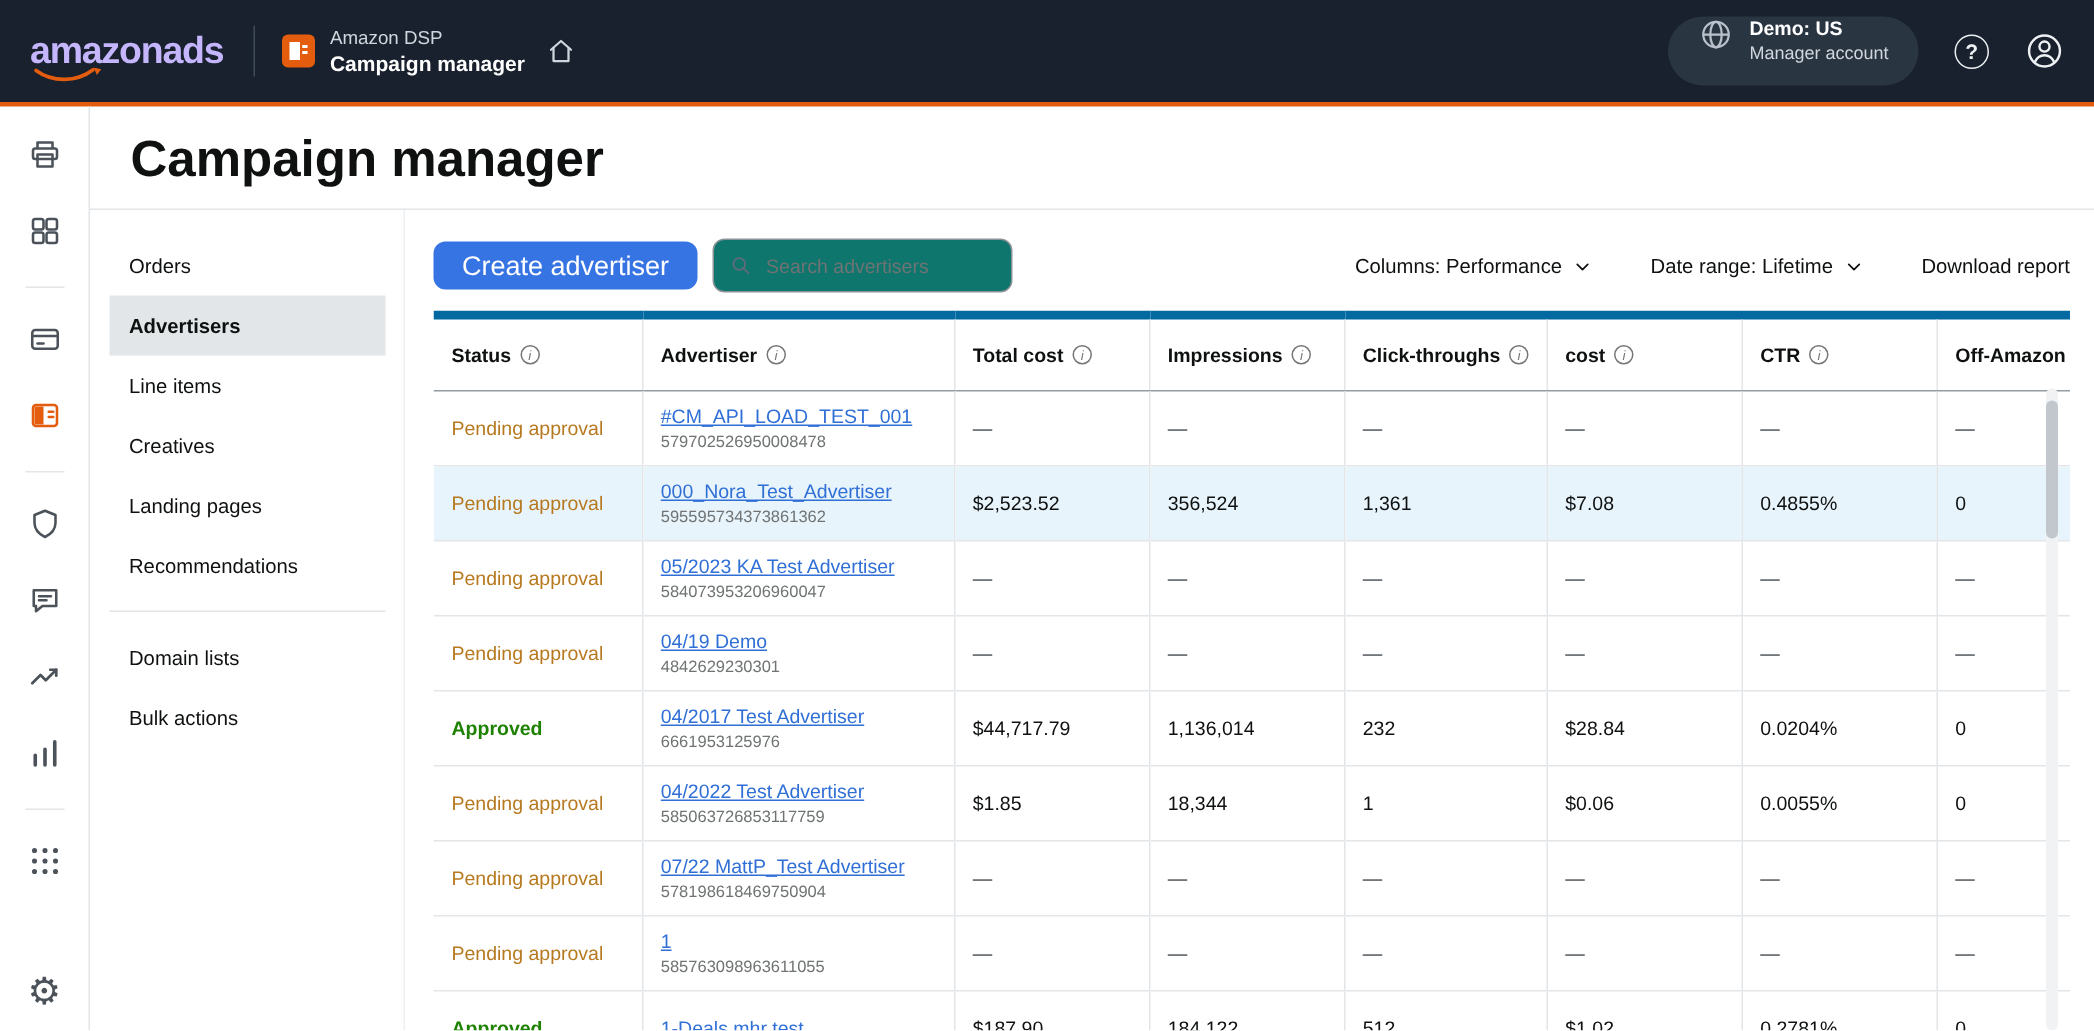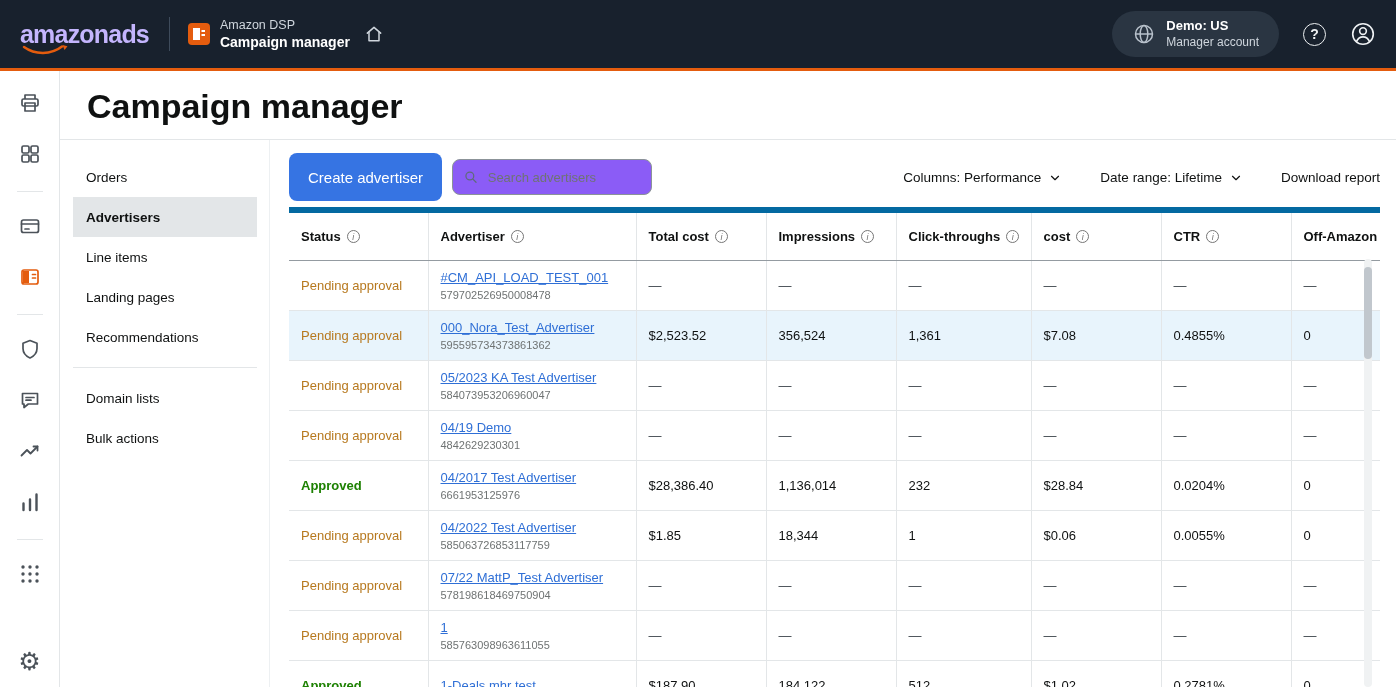--- a/index.html
+++ b/index.html
@@ -13,21 +13,21 @@
   .logo-text { font-size:25px; font-weight:700; letter-spacing:-0.8px; color:#c4b5fd; }
   .logo-smile { position:absolute; left:2px; top:23px; }
   .tb-divider { width:1px; height:34px; background:#3e4b5b; margin:0 18px 0 20px; }
   .dsp-badge { width:22px; height:22px; border-radius:4px; background:var(--accent-orange,#e45c0e);
     display:flex; align-items:center; justify-content:center; margin-right:10px; flex:0 0 auto; }
   .app-block { line-height:1.3; }
   .app-name { font-size:12.5px; color:#cfd6dd; }
   .app-section { font-size:14px; font-weight:700; color:#fff; }
   .home-btn { margin-left:14px; display:flex; align-items:center; cursor:pointer; }
   .tb-spacer { flex:1; }
-  .account-pill { background:#2a3542; border-radius:24px; height:46px; display:flex; align-items:center;
+  .account-pill { background:#2a3542; border-radius:24px; height:46px; display:flex; 
     gap:10px; padding:0 20px; cursor:pointer; }
   .acct-label { font-size:13px; font-weight:700; color:#fff; line-height:1.3; }
   .acct-sub { font-size:12px; color:#cfd6dd; line-height:1.3; }
   .help-btn,.user-btn { margin-left:24px; display:flex; align-items:center; cursor:pointer; }
   .qmark { width:23px; height:23px; border:1.6px solid #eef1f3; border-radius:50%; color:#eef1f3;
     font-size:14px; font-weight:700; display:flex; align-items:center; justify-content:center; }
   .accent-line { height:3px; background:var(--accent-orange,#e45c0e); }
 
   
   .shell { display:flex; height:616px; }
@@ -48,23 +48,23 @@
   .subnav { width:210px; padding:17px 0 0 13px; flex:0 0 auto; border-right:1px solid #edf0f2; }
   .nav-item { width:184px; height:40px; display:flex; align-items:center; padding:0 13px;
     font-size:13.5px; color:#0f1111; cursor:pointer; }
   .nav-item.active { background:#e3e6e8; font-weight:700; }
   .nav-sep { width:184px; border-top:1px solid #e3e6e8; margin:10px 0; }
 
   
   .content { flex:1; min-width:0; padding:19px 16px 0 19px; display:flex; flex-direction:column; }
   .toolbar { display:flex; align-items:center; height:36px; flex:0 0 auto; }
   .btn-primary { background:var(--button-blue,#3674e3); color:#fff; border:none; border-radius:8px;
-    height:48px; padding:0 19px; font-size:15px; font-family:inherit; cursor:pointer; }
+    height:32px; padding:0 19px; font-size:18px; font-family:inherit; cursor:pointer; }
   .searchbox { margin-left:10px; width:200px; height:36px; border:1px solid #8b9398; border-radius:8px;
-    display:flex; align-items:center; padding:0 10px; background:#8b5cf6; gap:7px; }
+    display:flex; align-items:center; padding:0 10px; background:#0f766e; gap:7px; }
   .searchbox input { border:none; outline:none; font-size:13px; width:100%; color:#0f1111;
     font-family:inherit; background:transparent; }
   .searchbox input::placeholder { color:#6f7373; }
   .toolbar-right { margin-left:auto; display:flex; align-items:center; gap:38px; }
   .dd { display:flex; align-items:flex-end; gap:7px; font-size:13.5px; color:#0f1111; cursor:pointer; }
   .link-btn { font-size:13.5px; color:#0f1111; cursor:pointer; }
 
   
   .table-wrap { flex:1; min-height:0; margin-top:12px; position:relative; overflow:hidden; }
   table { border-collapse:collapse; table-layout:fixed; width:1182px; }
@@ -219,20 +219,21 @@
   </nav>
 
   <div class="main">
     <h1 class="page-title">Campaign manager</h1>
     <div class="body-row">
 
       <nav class="subnav">
           <div class="nav-item">Orders</div>
           <div class="nav-item active">Advertisers</div>
           <div class="nav-item">Line items</div>
+          <div class="nav-item">Creatives</div>
           <div class="nav-item">Landing pages</div>
           <div class="nav-item">Recommendations</div>
           <div class="nav-sep"></div>
           <div class="nav-item">Domain lists</div>
           <div class="nav-item">Bulk actions</div>
         </nav>
 
       <section class="content">
         <div class="toolbar">
           <button class="btn-primary">Create advertiser</button>
@@ -321,21 +322,21 @@
                   <td class="dash">—</td>
                   <td class="dash">—</td>
                   <td class="dash">—</td>
                   <td class="dash">—</td>
                   <td class="dash">—</td>
                   <td class="dash">—</td>
                 </tr>
                 <tr>
                   <td><span class="status-approved">Approved</span></td>
                   <td><a href="#" class="adv-link">04/2017 Test Advertiser</a><div class="adv-id">6661953125976</div></td>
-                  <td>$28,386.40</td>
+                  <td>$44,717.79</td>
                   <td>1,136,014</td>
                   <td>232</td>
                   <td>$28.84</td>
                   <td>0.0204%</td>
                   <td>0</td>
                 </tr>
                 <tr>
                   <td><span class="status-pending">Pending approval</span></td>
                   <td><a href="#" class="adv-link">04/2022 Test Advertiser</a><div class="adv-id">585063726853117759</div></td>
                   <td>$1.85</td>

